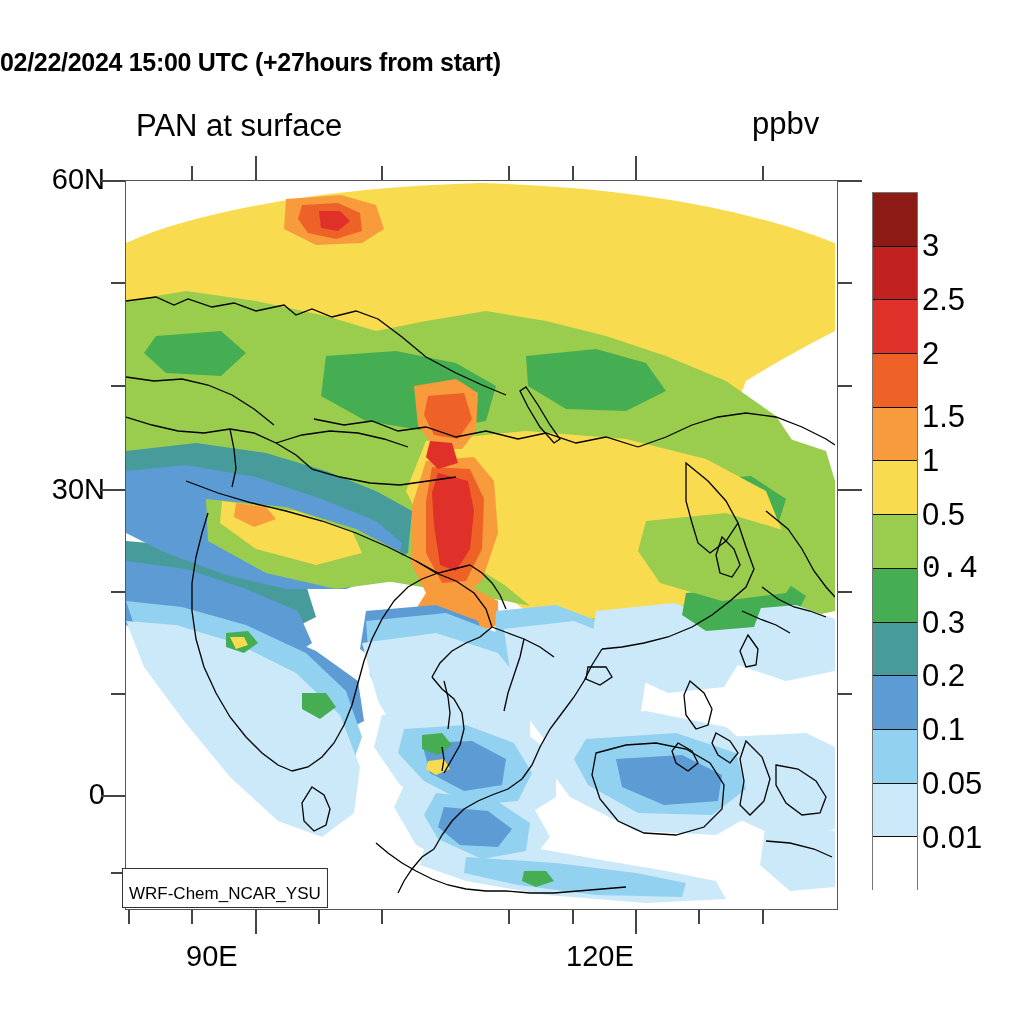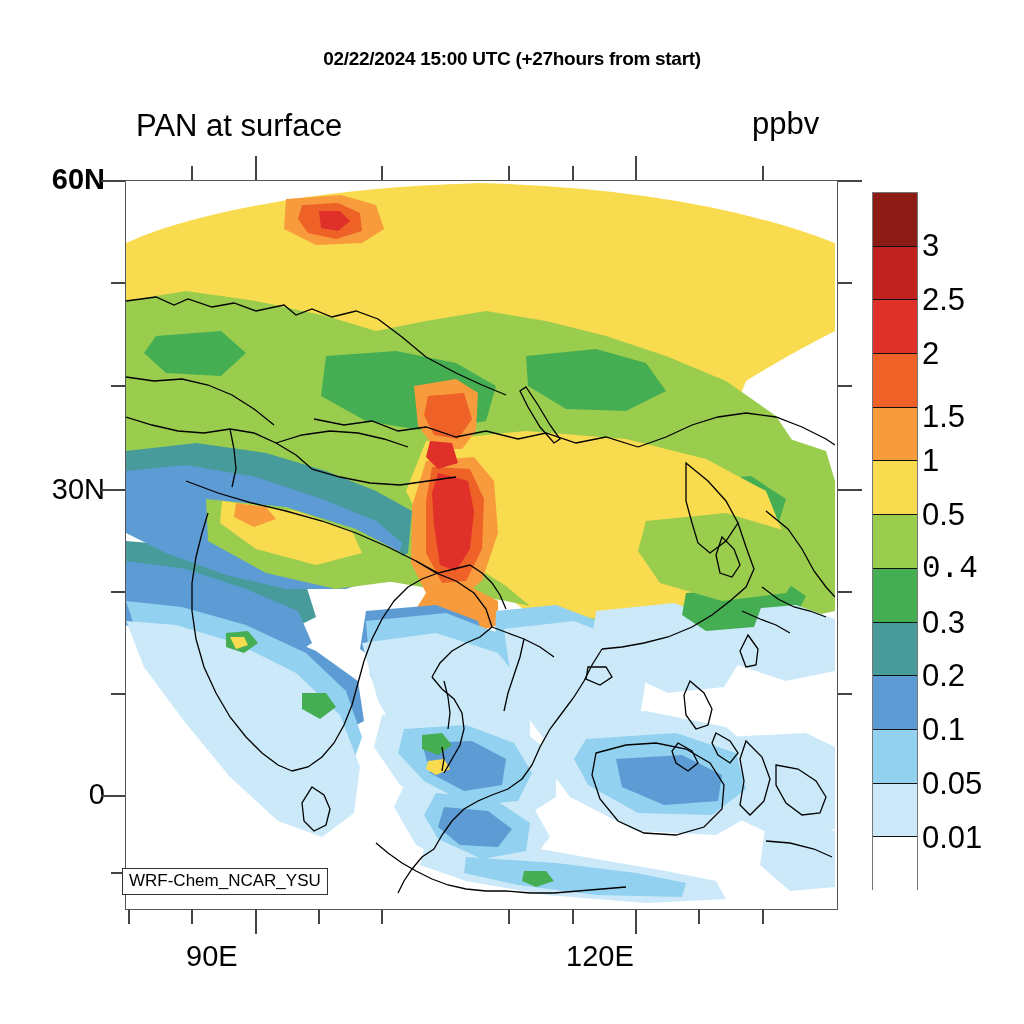--- a/index.html
+++ b/index.html
@@ -1,51 +1,51 @@
 <!DOCTYPE html>
 <html><head>
 <meta charset="utf-8">
 <style>
   html,body{margin:0;padding:0;background:#ffffff;}
   body{width:1024px;height:1024px;position:relative;overflow:hidden;
        font-family:"Liberation Sans", sans-serif;color:#000;}
 
-  #title{position:absolute;left:0;top:48px;width:1024px;text-align:center;
-         font-size:19px;font-weight:bold;letter-spacing:-0.3px;}
+  #title{position:absolute;left:0;top:48px;width:1024px;text-align:left;
+         font-size:25px;font-weight:bold;letter-spacing:-0.3px;}
   #subtitle{position:absolute;left:136px;top:108px;font-size:31px;}
   #units{position:absolute;left:752px;top:106px;font-size:31px;}
 
   #plotframe{position:absolute;left:125px;top:180px;width:713px;height:730px;
              border:1.6px solid #555;box-sizing:border-box;background:#fff;}
   #mapsvg{position:absolute;left:0;top:0;}
 
   .ylab{position:absolute;font-size:29px;text-align:right;width:95px;}
   .xlab{position:absolute;font-size:29px;width:140px;}
 
   .tick{position:absolute;background:#444;}
 
   #stamp{position:absolute;left:122px;top:868px;border:1.2px solid #333;
-         background:#fff;padding:2px 6px 3px 6px;font-size:17px;
+         background:#fff;padding:15px 6px 3px 6px;font-size:17px;
          font-family:"Liberation Sans", sans-serif;}
 
   #cbar{position:absolute;left:872px;top:192px;width:46px;height:698px;
         border:1.4px solid #777;box-sizing:border-box;}
   .cband{width:100%;height:53.69px;box-sizing:border-box;
          border-bottom:1.2px solid #111;}
   .cband:last-child{border-bottom:none;}
   .clab{position:absolute;left:922px;font-size:31px;white-space:nowrap;}
 </style>
 </head>
 <body>
 
 <div id="title">02/22/2024 15:00 UTC (+27hours from start)</div>
 <div id="subtitle">PAN at surface</div>
 <div id="units">ppbv</div>
 
-<div class="ylab" style="left:10px;top:163px;font-weight:bold;">60N</div>
+<div class="ylab" style="left:10px;top:163px;">60N</div>
 <div class="ylab" style="left:10px;top:473px;">30N</div>
 <div class="ylab" style="left:10px;top:778px;">0</div>
 
 <div class="xlab" style="left:186px;top:940px;">90E</div>
 <div class="xlab" style="left:566px;top:940px;">120E</div>
 
 <div class="tick" style="left:101px;top:180px;width:24px;height:2px;"></div>
 <div class="tick" style="left:101px;top:489px;width:24px;height:2px;"></div>
 <div class="tick" style="left:101px;top:795px;width:24px;height:2px;"></div>
 

